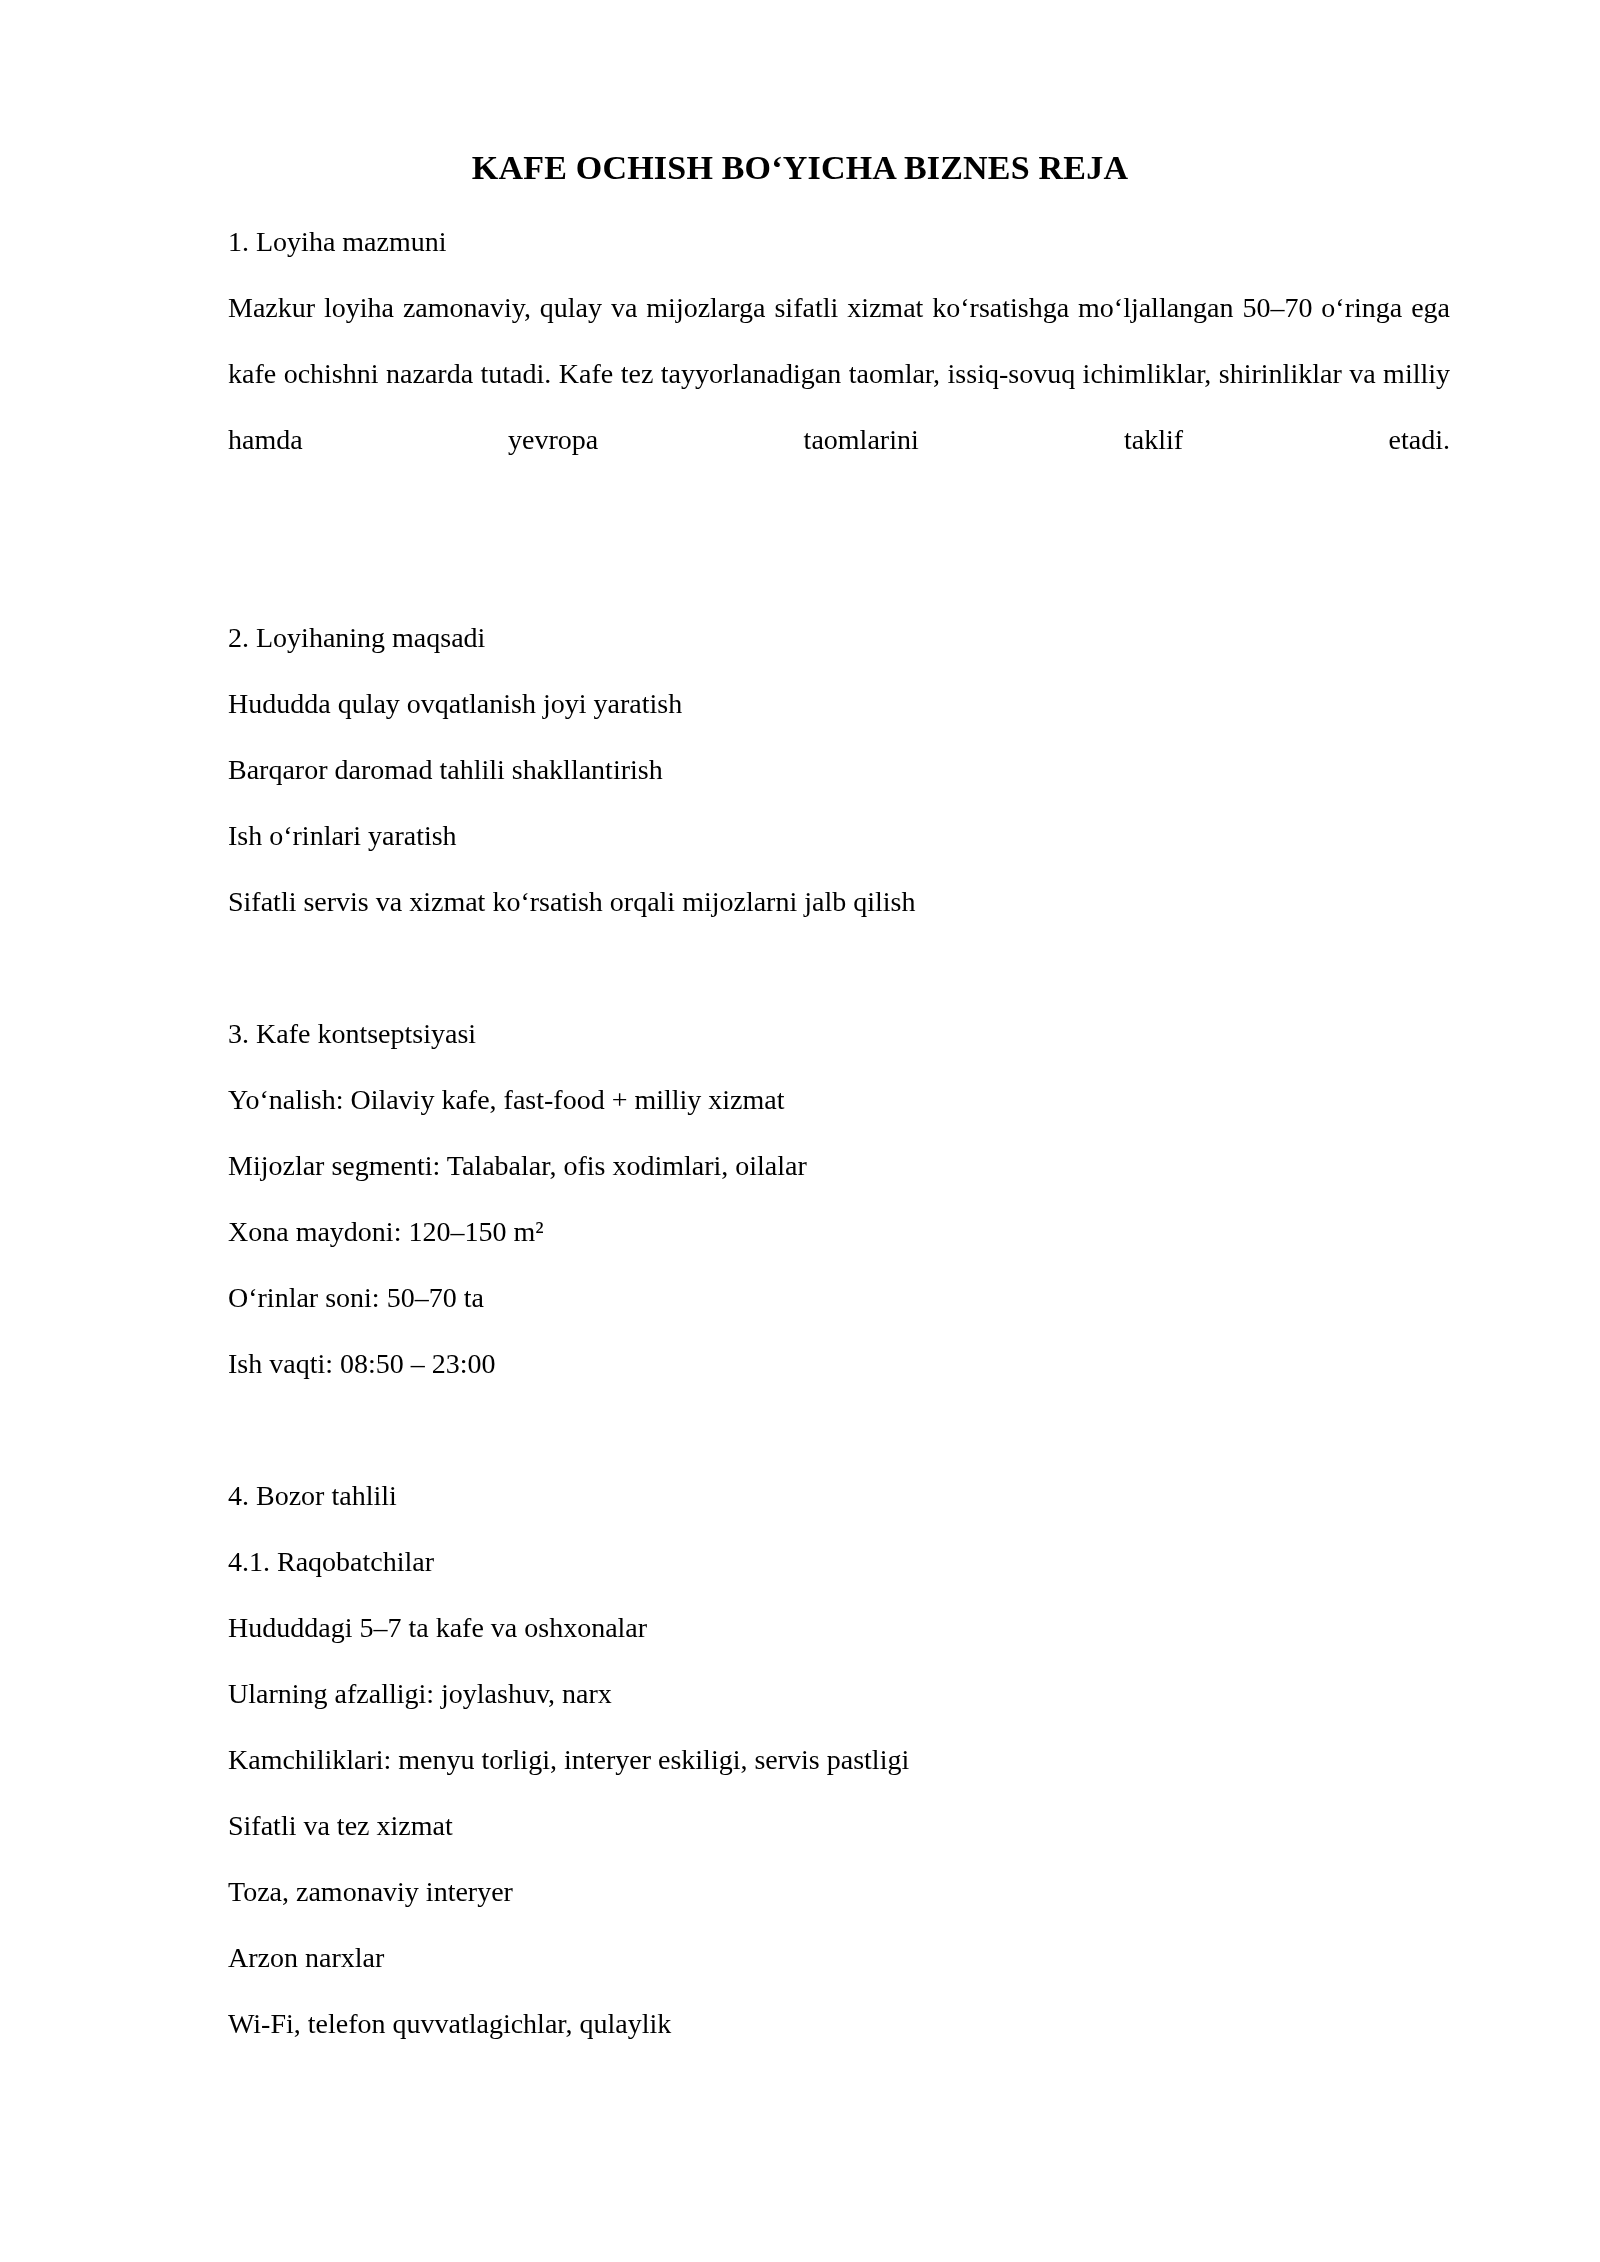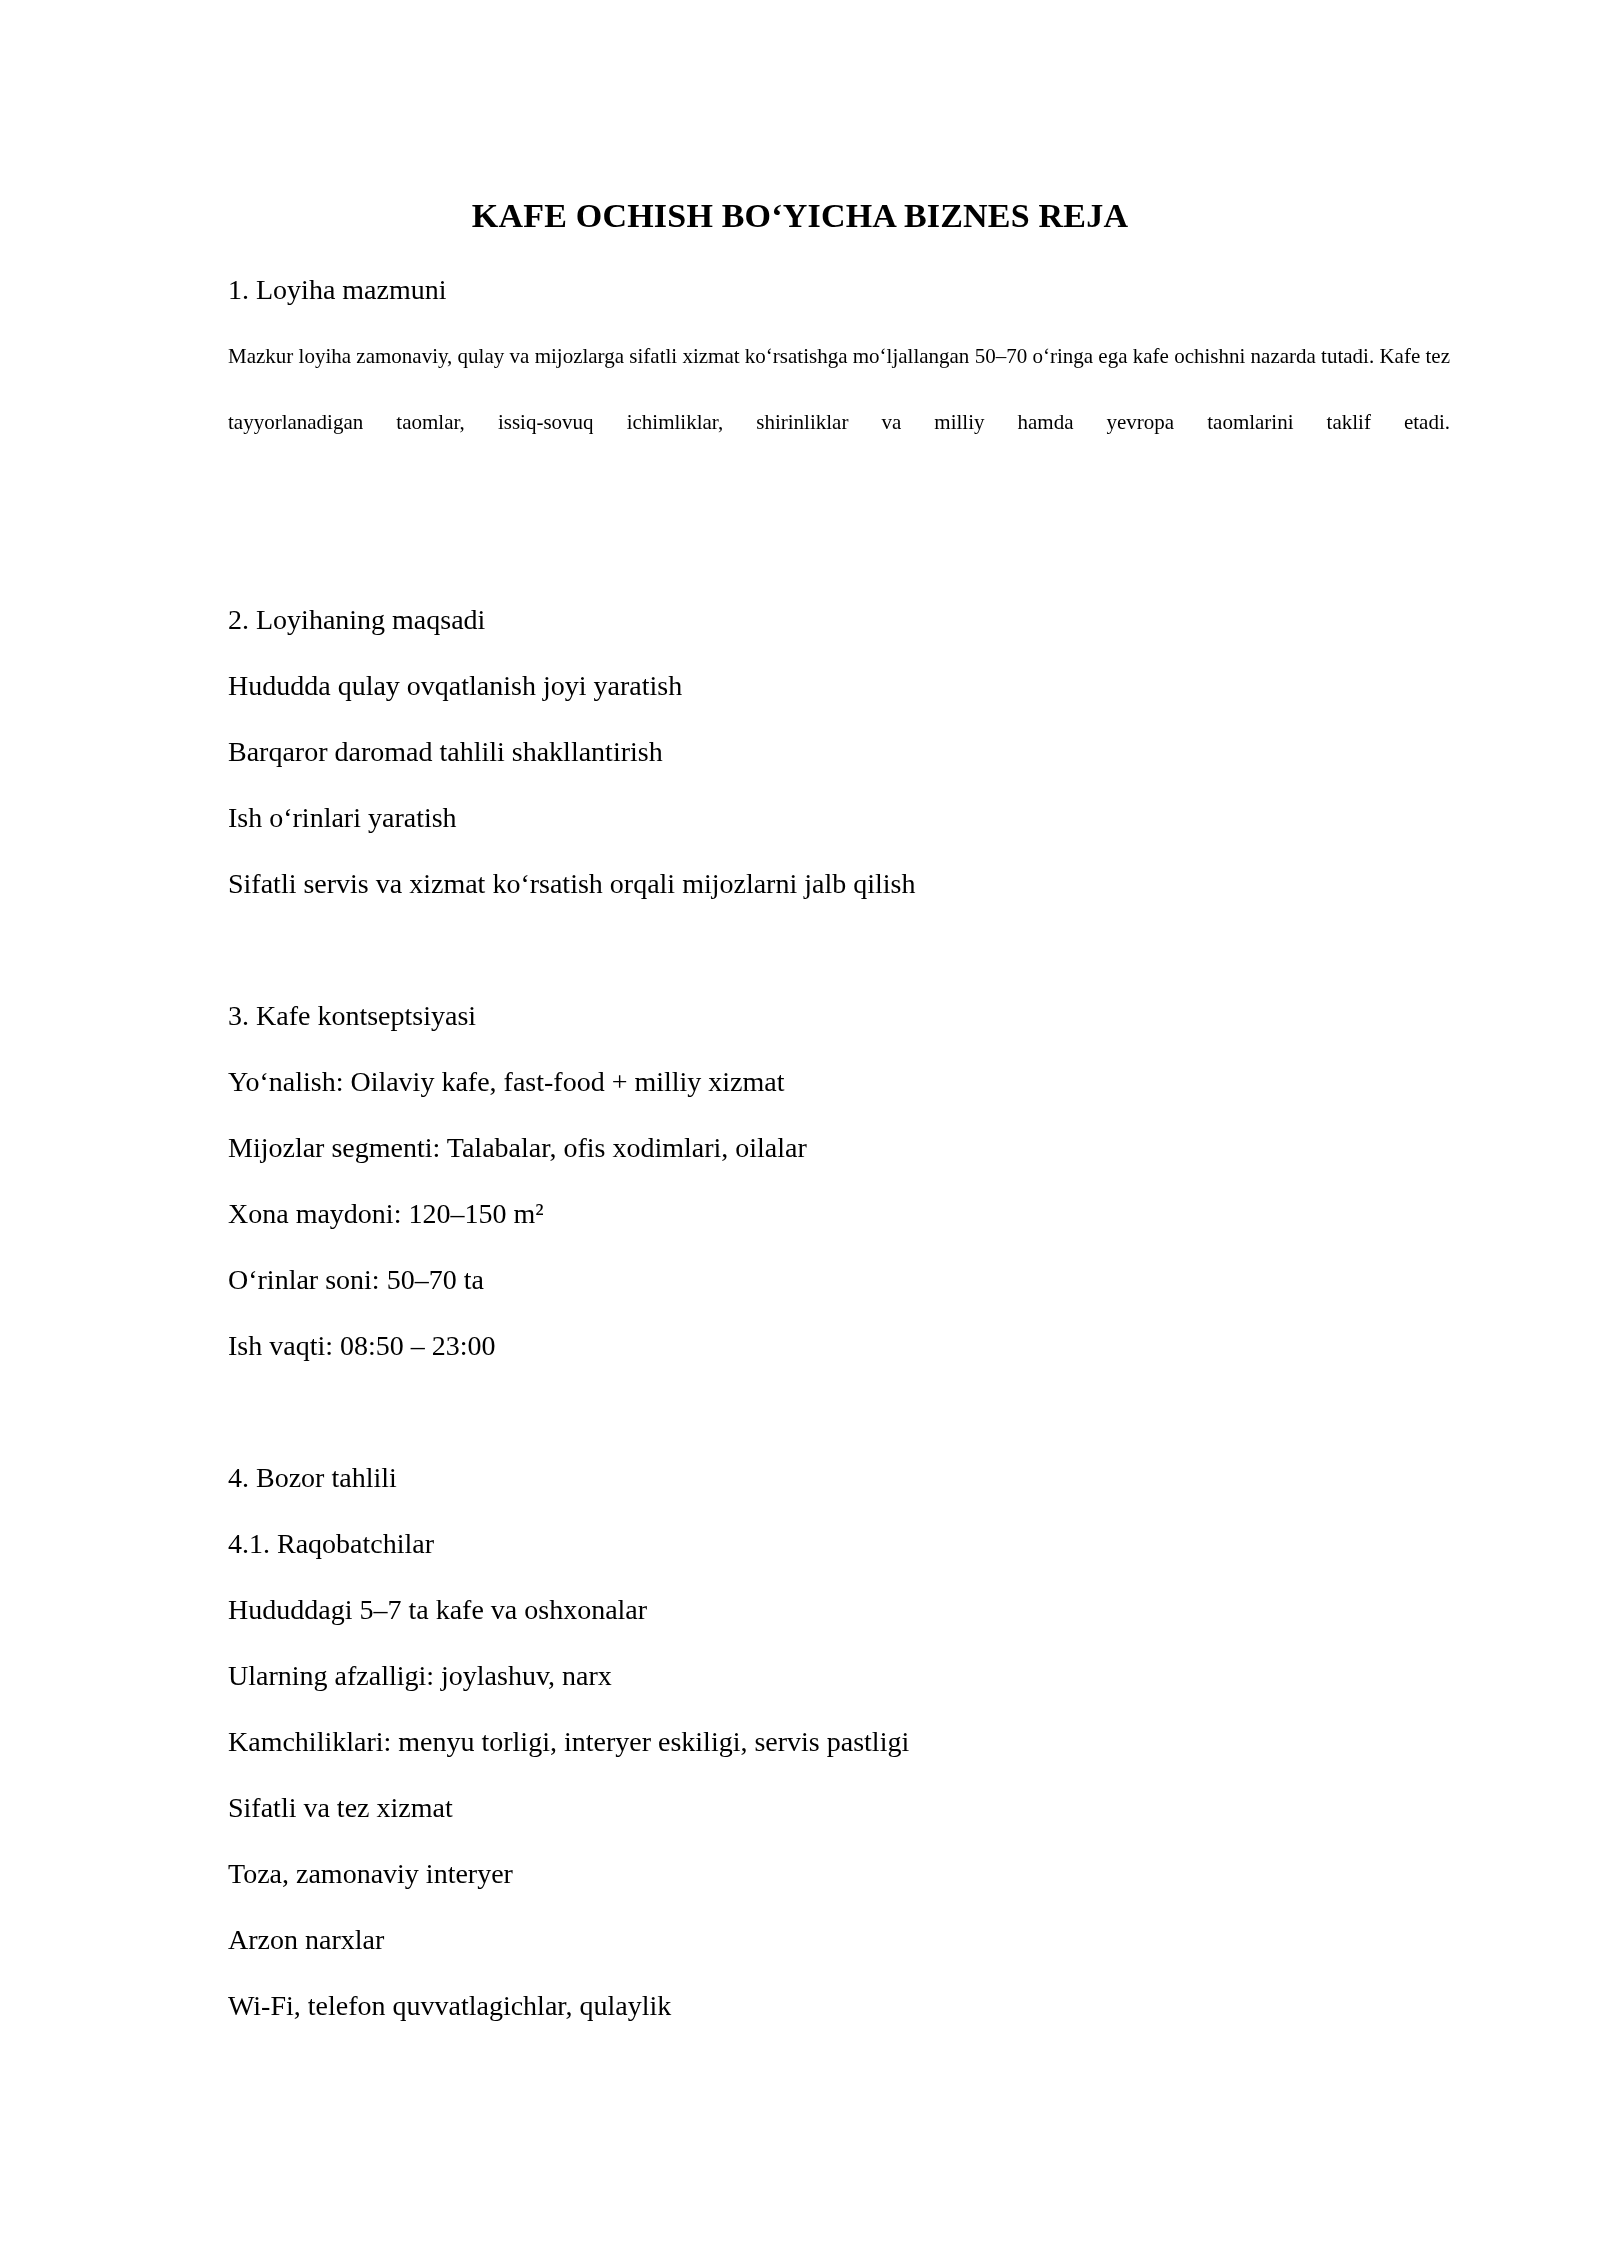--- a/index.html
+++ b/index.html
@@ -14,39 +14,38 @@
     color: #000000;
     -webkit-font-smoothing: antialiased;
   }
   .page {
     position: relative;
     width: 1600px;
     height: 1824px;
     background: #ffffff;
     box-sizing: border-box;
     padding: 148px 150px 0 228px;
-    margin-top: 48px;
   }
   .doc-title {
     font-size: 34px;
     font-weight: bold;
     text-align: center;
     letter-spacing: 0.2px;
     line-height: 1.15;
     margin: 0 0 22px 0;
     padding-right: 78px;
   }
   .line {
     font-size: 28px;
     line-height: 66px;
     margin: 0;
     white-space: pre-wrap;
   }
   .para {
-    font-size: 21px;
+    font-size: 28px;
     line-height: 66px;
     text-align: justify;
     text-justify: inter-word;
     margin: 0;
     padding-right: 0px;
     width: 1222px;
   }
   .para:after {
     content: "";
     display: inline-block;

